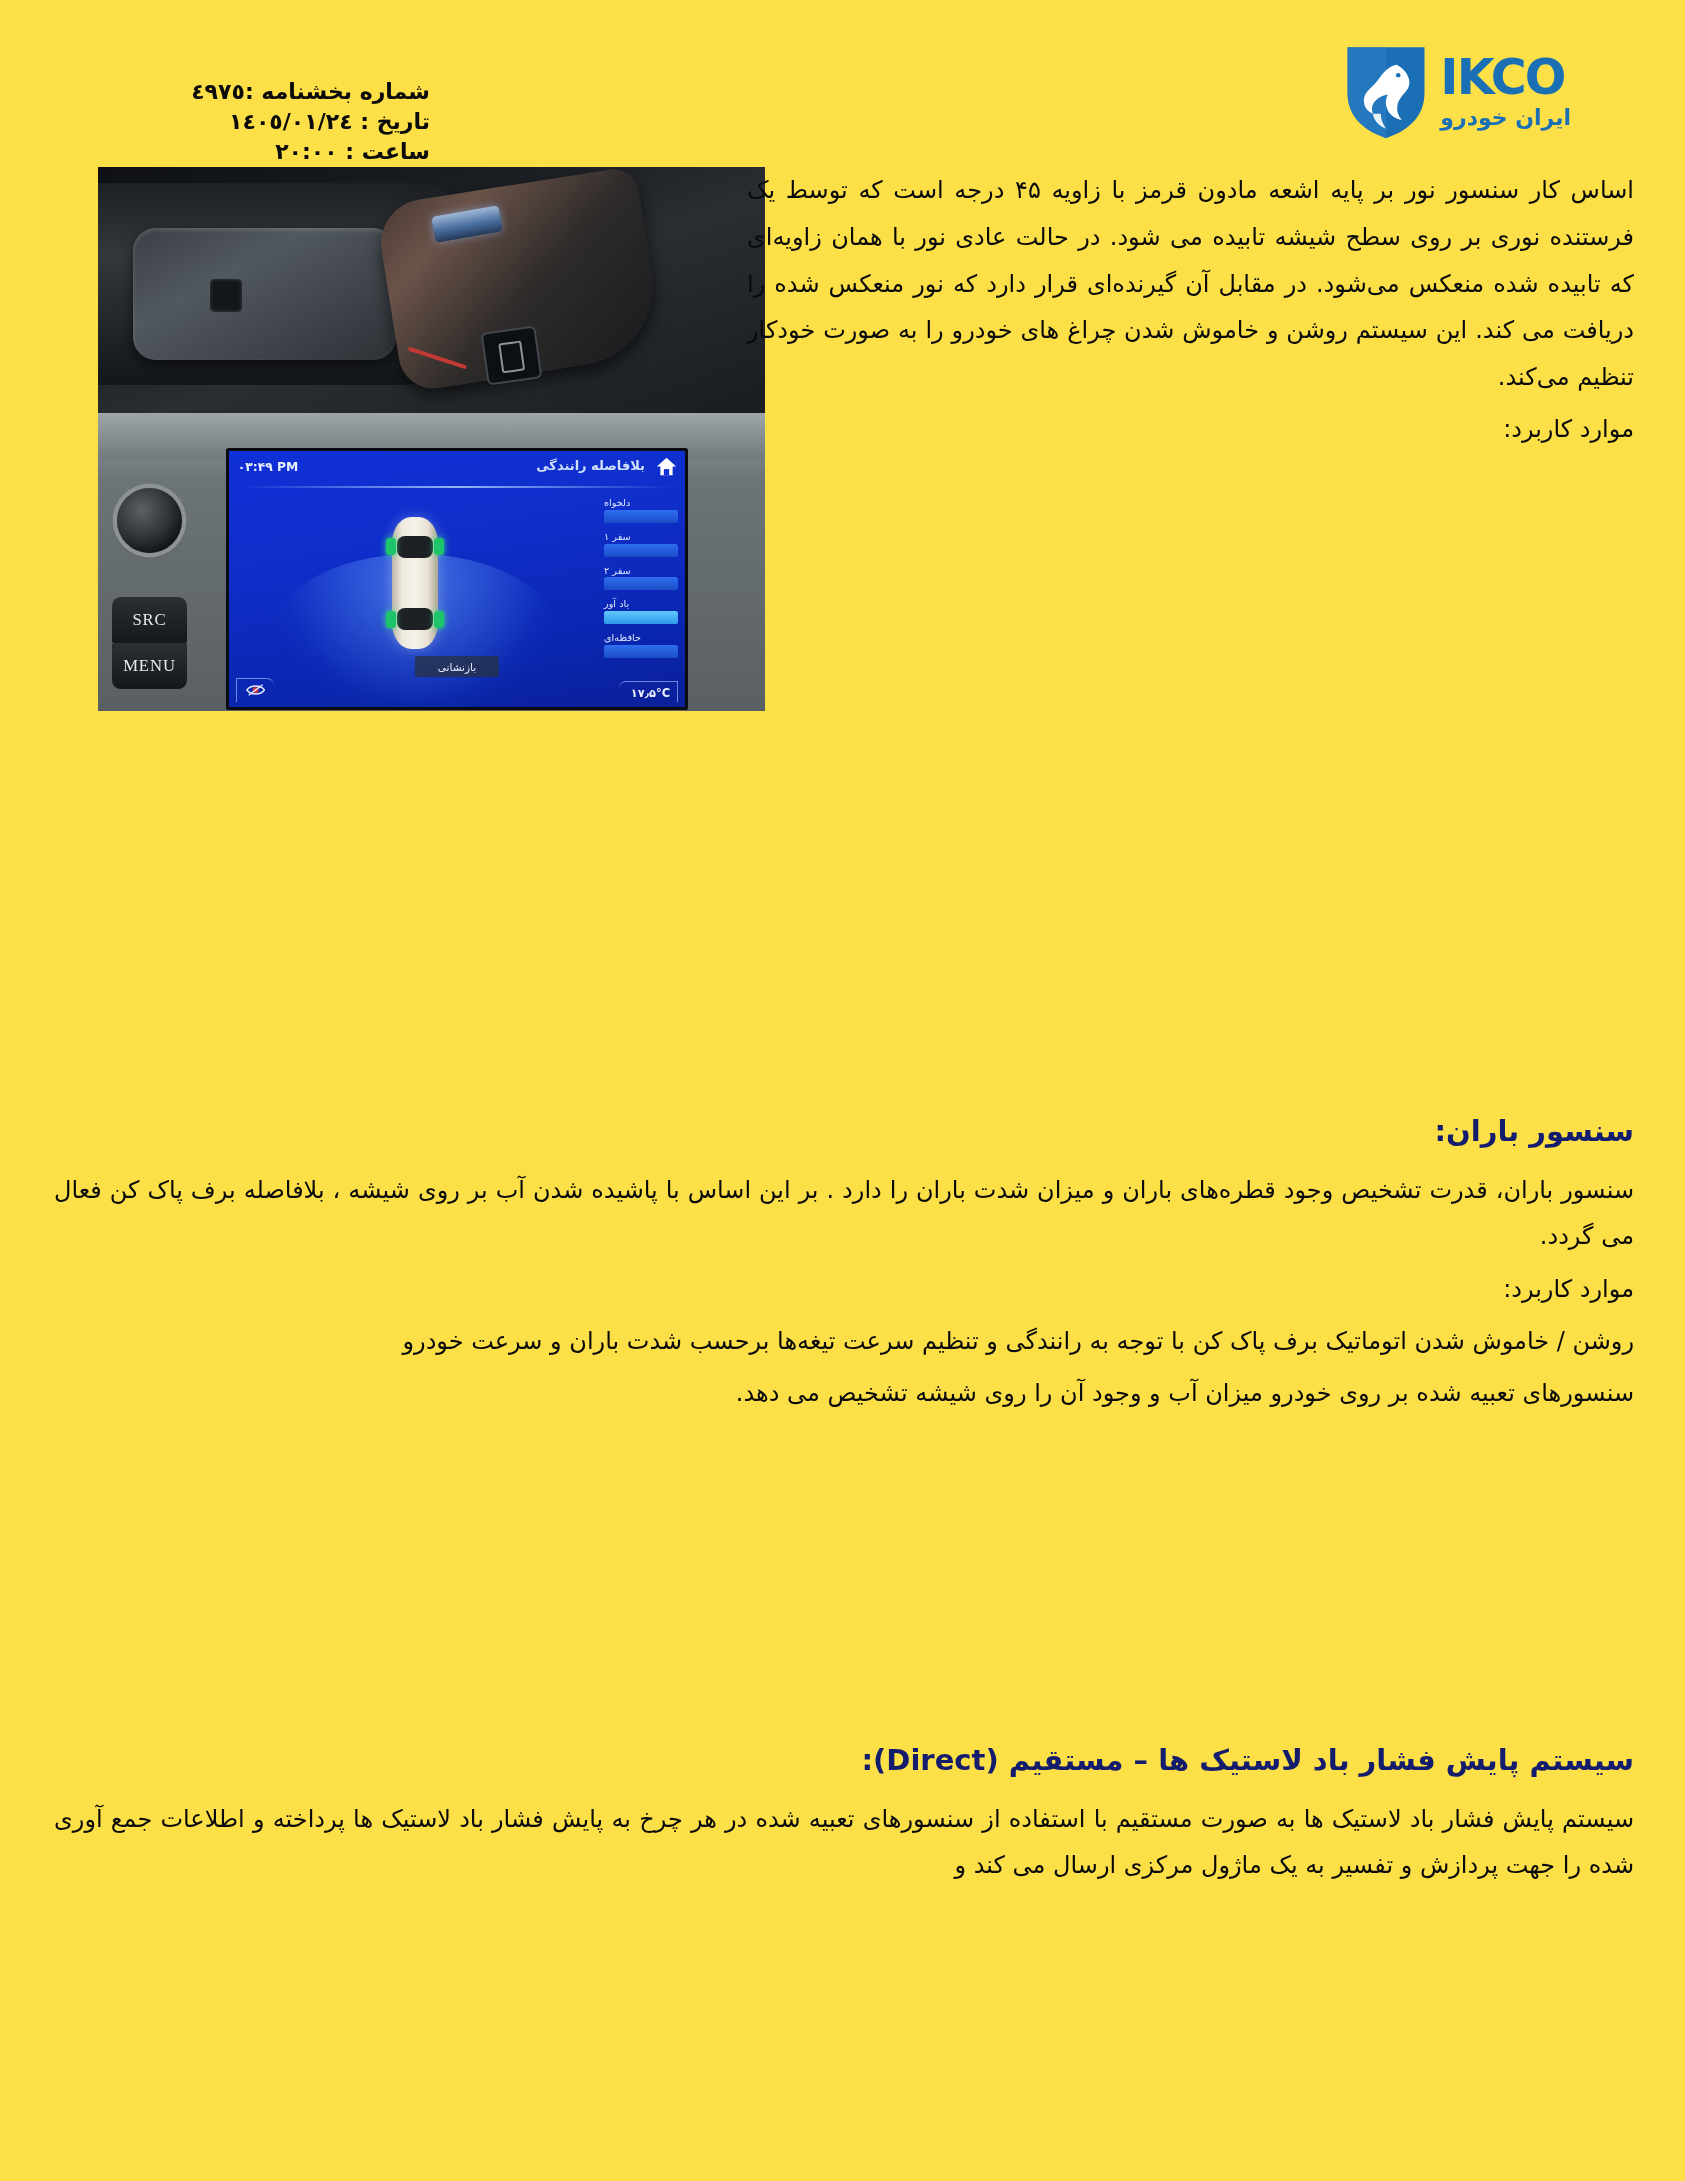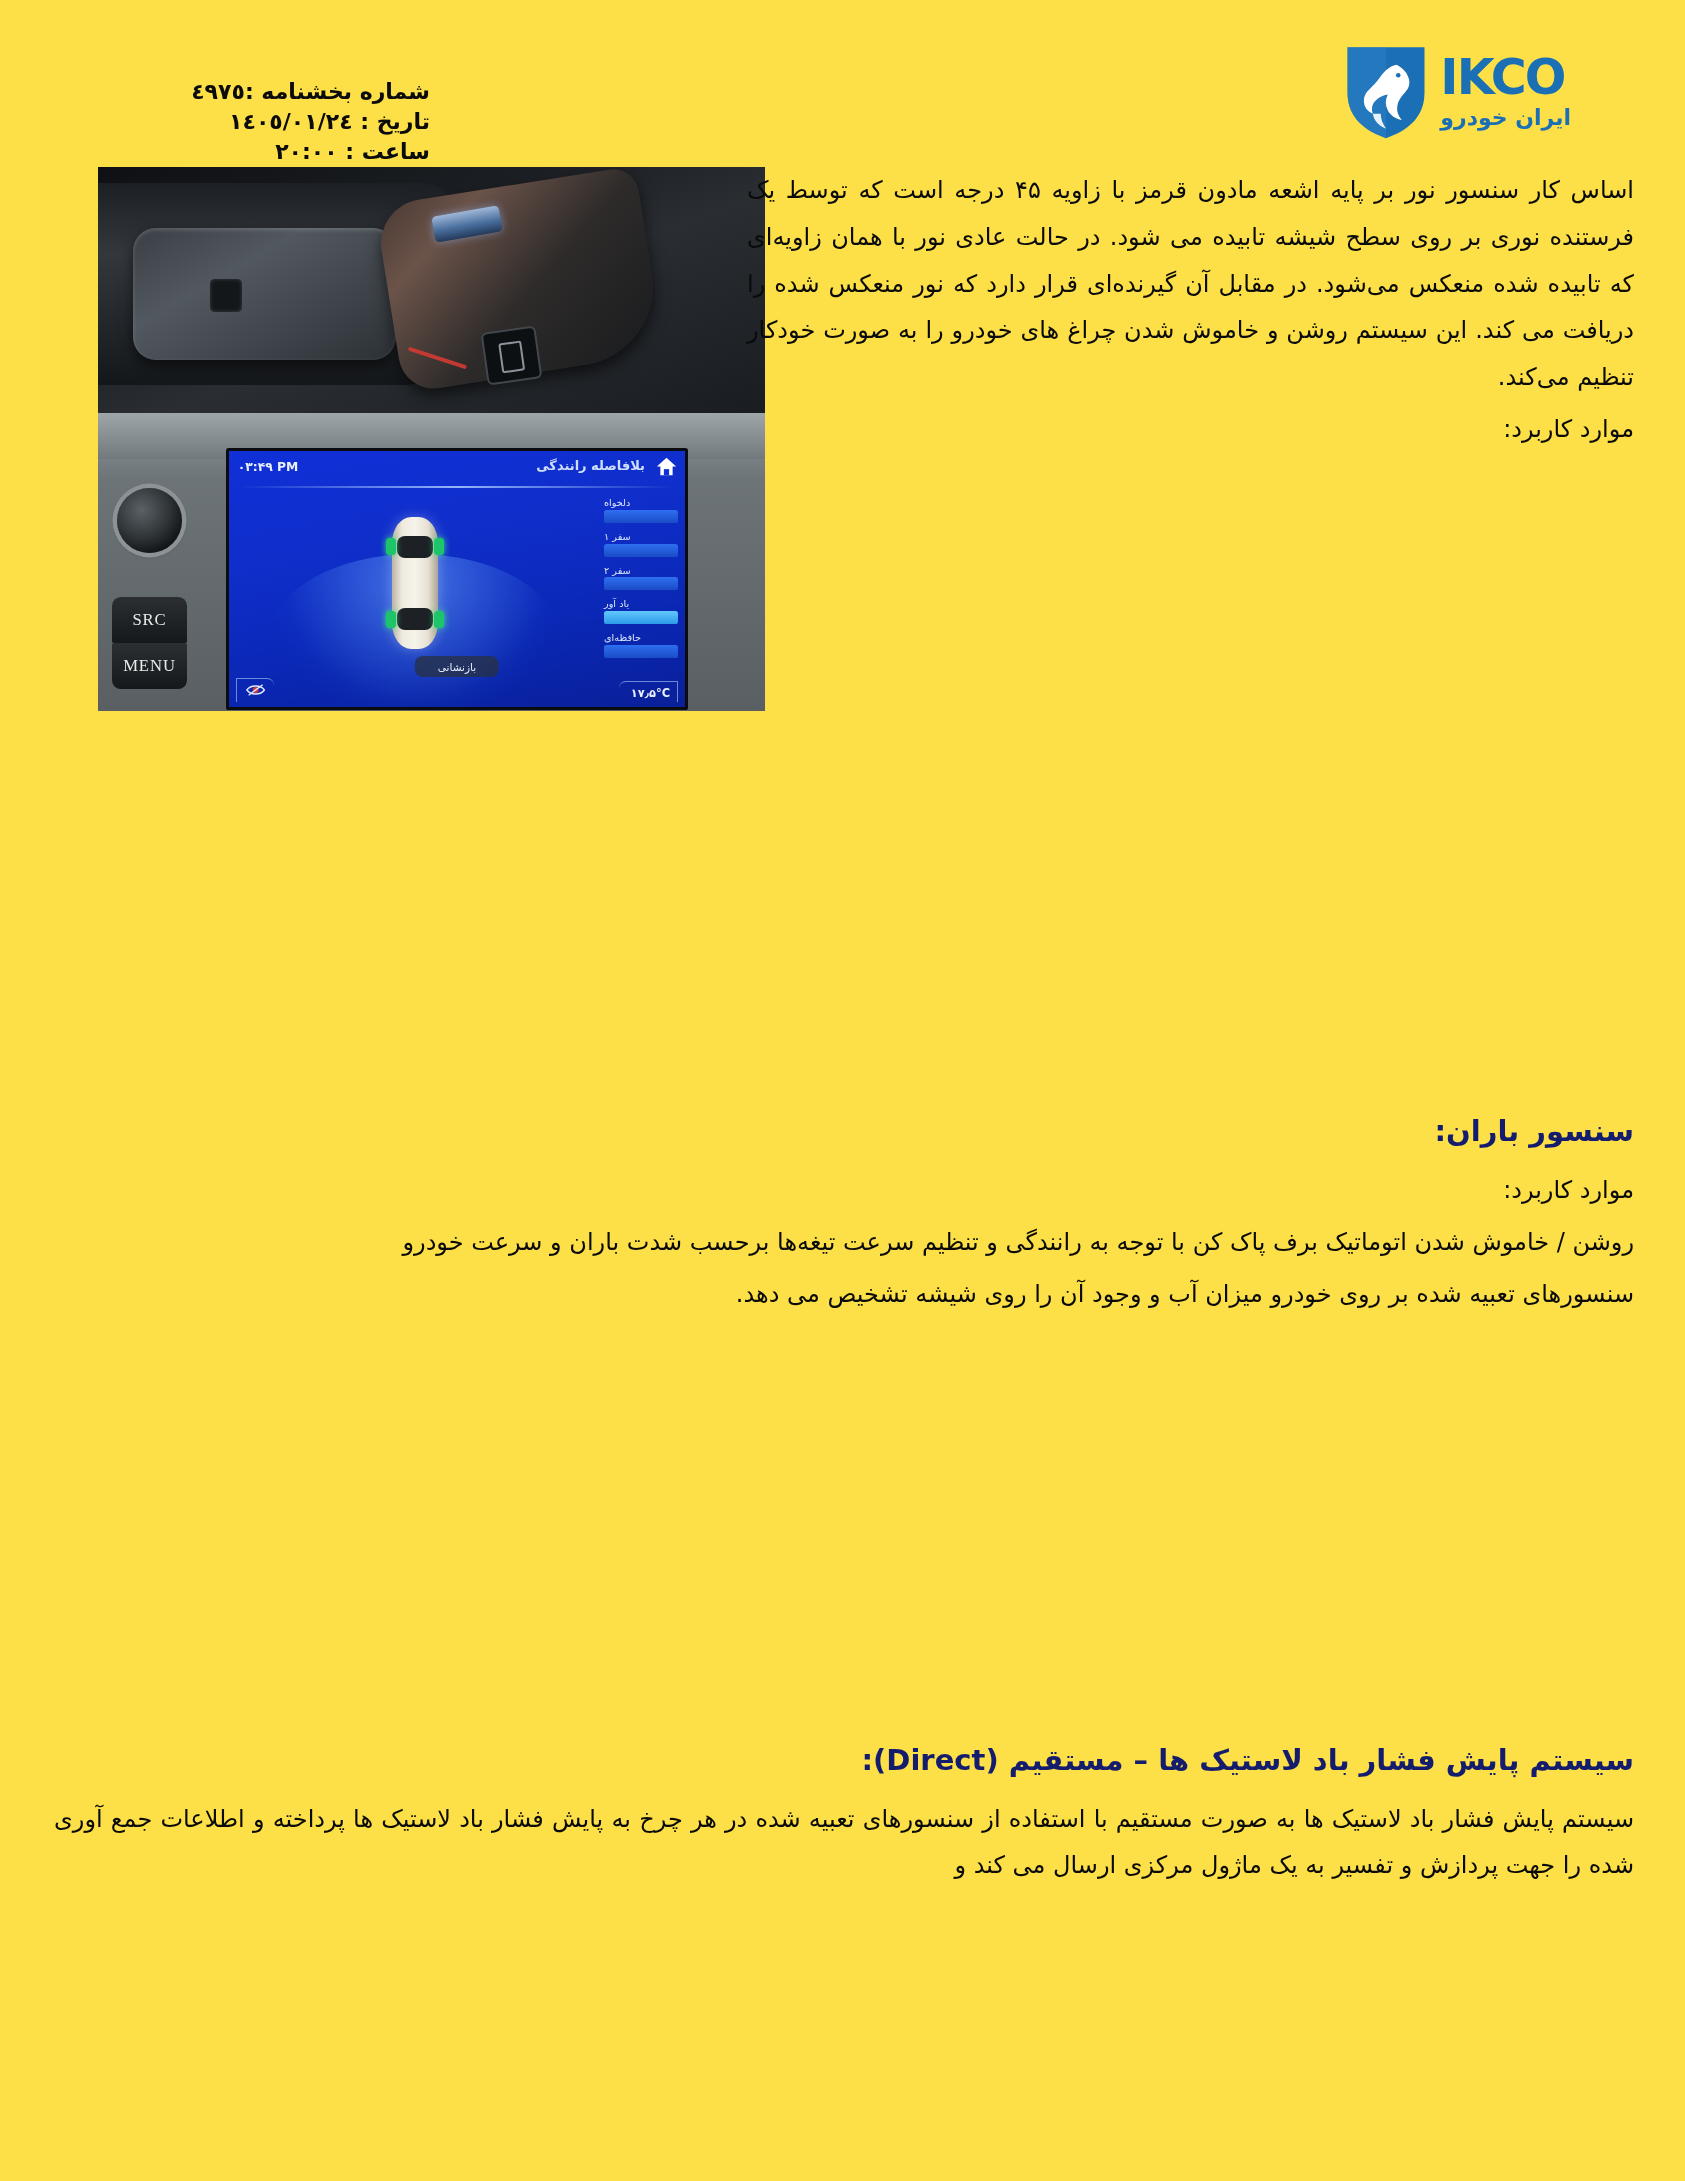--- a/index.html
+++ b/index.html
@@ -301,21 +301,21 @@
   .wheel.rr { bottom: 21px; right: -6.1px; }
   .reset-chip {
     position: absolute;
     left: 50%; bottom: 30px;
     transform: translateX(-50%);
     background: rgba(40,48,60,.72);
     color: #e6eeff;
     font-family: "DejaVu Sans", sans-serif;
     font-size: 10.5px;
     padding: 4.4px 23px;
-    border-radius: 8px;
+    border-radius: 2px;
     white-space: nowrap;
   }
   .temp-chip {
     position: absolute;
     right: 7px; bottom: 5.3px;
     color: #e9f0ff;
     font-family: "DejaVu Sans", sans-serif;
     font-size: 11.4px;
     font-weight: bold;
     border-top: 1.8px solid rgba(170,205,255,.6);
@@ -512,20 +512,21 @@
     </div>
   </div>
 
   <div class="col-right">
     <p class="body">اساس کار سنسور نور بر پایه اشعه مادون قرمز با زاویه ۴۵ درجه است که توسط یک فرستنده نوری بر روی سطح شیشه تابیده می شود. در حالت عادی نور با همان زاویه‌ای که تابیده شده منعکس می‌شود. در مقابل آن گیرنده‌ای قرار دارد که نور منعکس شده را دریافت می کند. این سیستم روشن و خاموش شدن چراغ های خودرو را به صورت خودکار تنظیم می‌کند.</p>
     <p class="body nojust">موارد کاربرد:</p>
   </div>
 
   <div class="full-block" style="top:1113px;">
     <h2 class="sec-heading">سنسور باران:</h2>
+    <p class="body">سنسور باران، قدرت تشخیص وجود قطره‌های باران و میزان شدت باران را دارد . بر این اساس با پاشیده شدن آب بر روی شیشه ، بلافاصله برف پاک کن فعال می گردد.</p>
     <p class="body nojust">موارد کاربرد:</p>
     <p class="body">روشن / خاموش شدن اتوماتیک برف پاک کن با توجه به رانندگی و تنظیم سرعت تیغه‌ها برحسب شدت باران و سرعت خودرو</p>
     <p class="body nojust">سنسورهای تعبیه شده بر روی خودرو میزان آب و وجود آن را روی شیشه تشخیص می دهد.</p>
   </div>
 
   <div class="full-block" style="top:1742px;">
     <h2 class="sec-heading center-ish">سیستم پایش فشار باد لاستیک ها – مستقیم (Direct):</h2>
     <p class="body">سیستم پایش فشار باد لاستیک ها به صورت مستقیم با استفاده از سنسورهای تعبیه شده در هر چرخ به پایش فشار باد لاستیک ها پرداخته و اطلاعات جمع آوری شده را جهت پردازش و تفسیر به یک ماژول مرکزی ارسال می کند و</p>
   </div>
 

